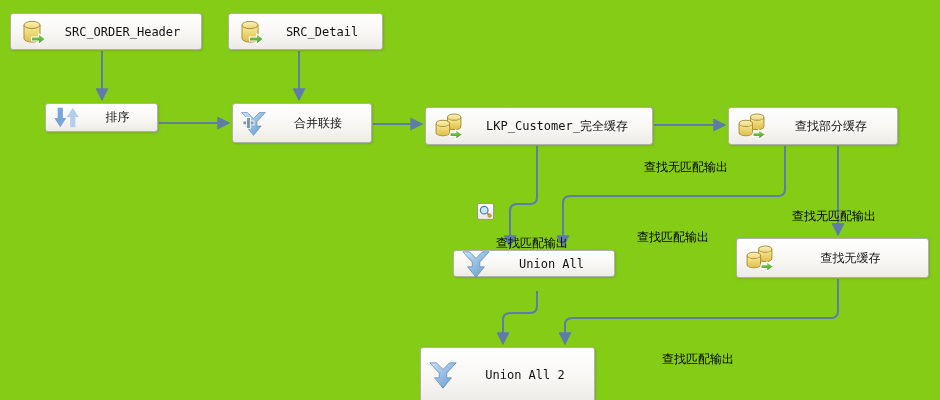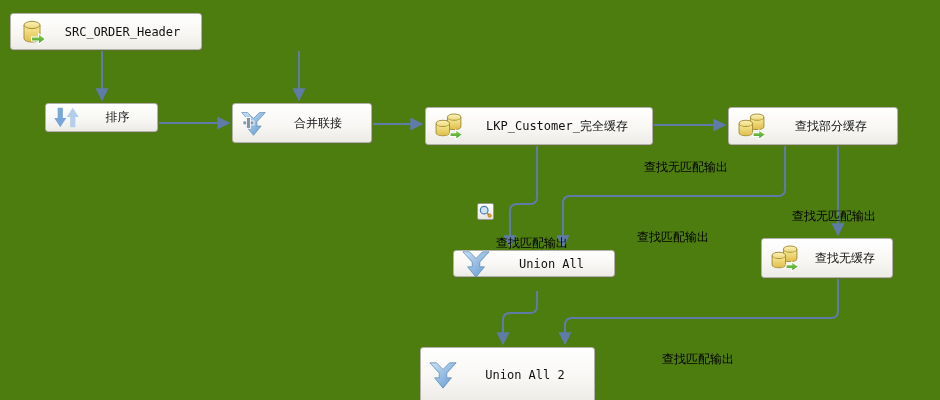--- a/index.html
+++ b/index.html
@@ -1,19 +1,19 @@
 <!DOCTYPE html>
 <html><head>
 <meta charset="utf-8">
 <style>
   html,body{margin:0;padding:0;}
   .canvas{
     position:relative;
     width:940px;height:400px;
-    background:#4d7c0f;
+    background:#84cc16;
     overflow:hidden;
     font-family:"DejaVu Sans","Liberation Sans",sans-serif;
   }
   svg.wires{position:absolute;left:0;top:0;width:940px;height:400px;}
   .node{
     position:absolute;
     display:flex;align-items:center;
     background:linear-gradient(180deg,#ffffff 0%,#f7f6f3 60%,#edebe6 100%);
     border:1px solid #b2b0a8;
     border-radius:3px;
@@ -125,20 +125,26 @@
     </g>
   </svg>
 
   <div class="node" style="left:10px;top:13px;width:192px;height:37px">
     <svg class="nicon" width="28" height="28">
         <use href="#sym-source"></use>
       </svg>
     <span class="label">SRC_ORDER_Header</span>
   </div>
 
+  <div class="node" style="left:228px;top:13px;width:155px;height:37px">
+    <svg class="nicon" width="28" height="28">
+        <use href="#sym-source"></use>
+      </svg>
+    <span class="label">SRC_Detail</span>
+  </div>
 
   <div class="node" style="left:45px;top:103px;width:113px;height:29px">
     <svg class="nicon" width="27" height="25">
         <use href="#sym-sort"></use>
       </svg>
     <span class="label">排序</span>
   </div>
 
   <div class="node" style="left:232px;top:103px;width:140px;height:40px">
     <svg class="nicon" width="27" height="27">
@@ -161,21 +167,21 @@
     <span class="label">查找部分缓存</span>
   </div>
 
   <div class="node" style="left:453px;top:250px;width:162px;height:27px">
     <svg class="nicon" width="30" height="30">
         <use href="#sym-union"></use>
       </svg>
     <span class="label">Union All</span>
   </div>
 
-  <div class="node" style="left:761px;top:238px;width:132px;height:40px">
+  <div class="node" style="left:736px;top:238px;width:193px;height:40px">
     <svg class="nicon" width="31" height="29">
         <use href="#sym-lookup"></use>
       </svg>
     <span class="label">查找无缓存</span>
   </div>
 
   <div class="node" style="left:420px;top:347px;width:175px;height:56px">
     <svg class="nicon" width="30" height="30">
         <use href="#sym-union"></use>
       </svg>

